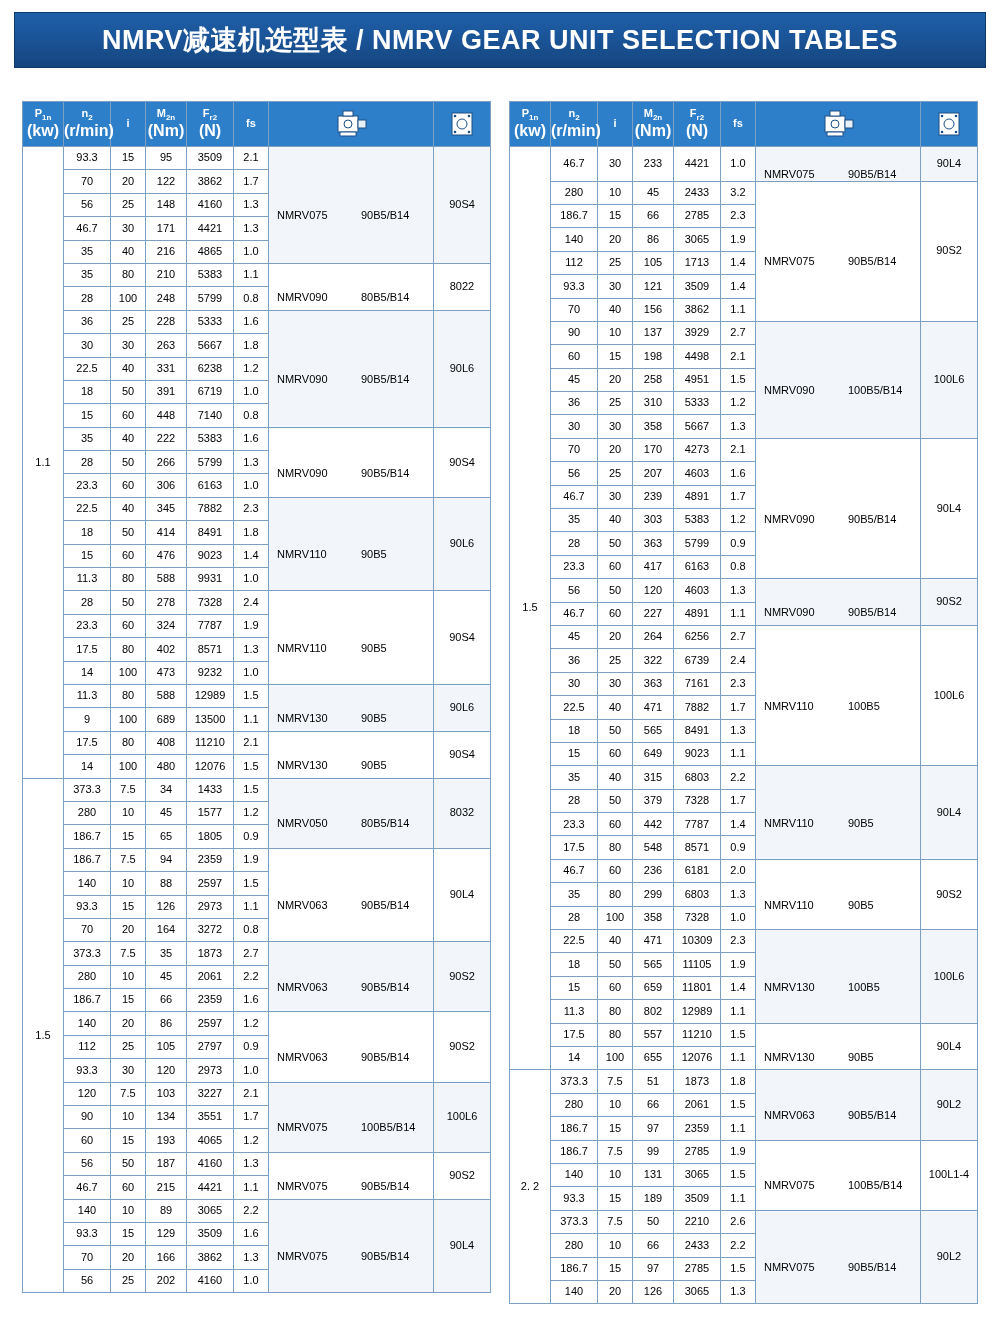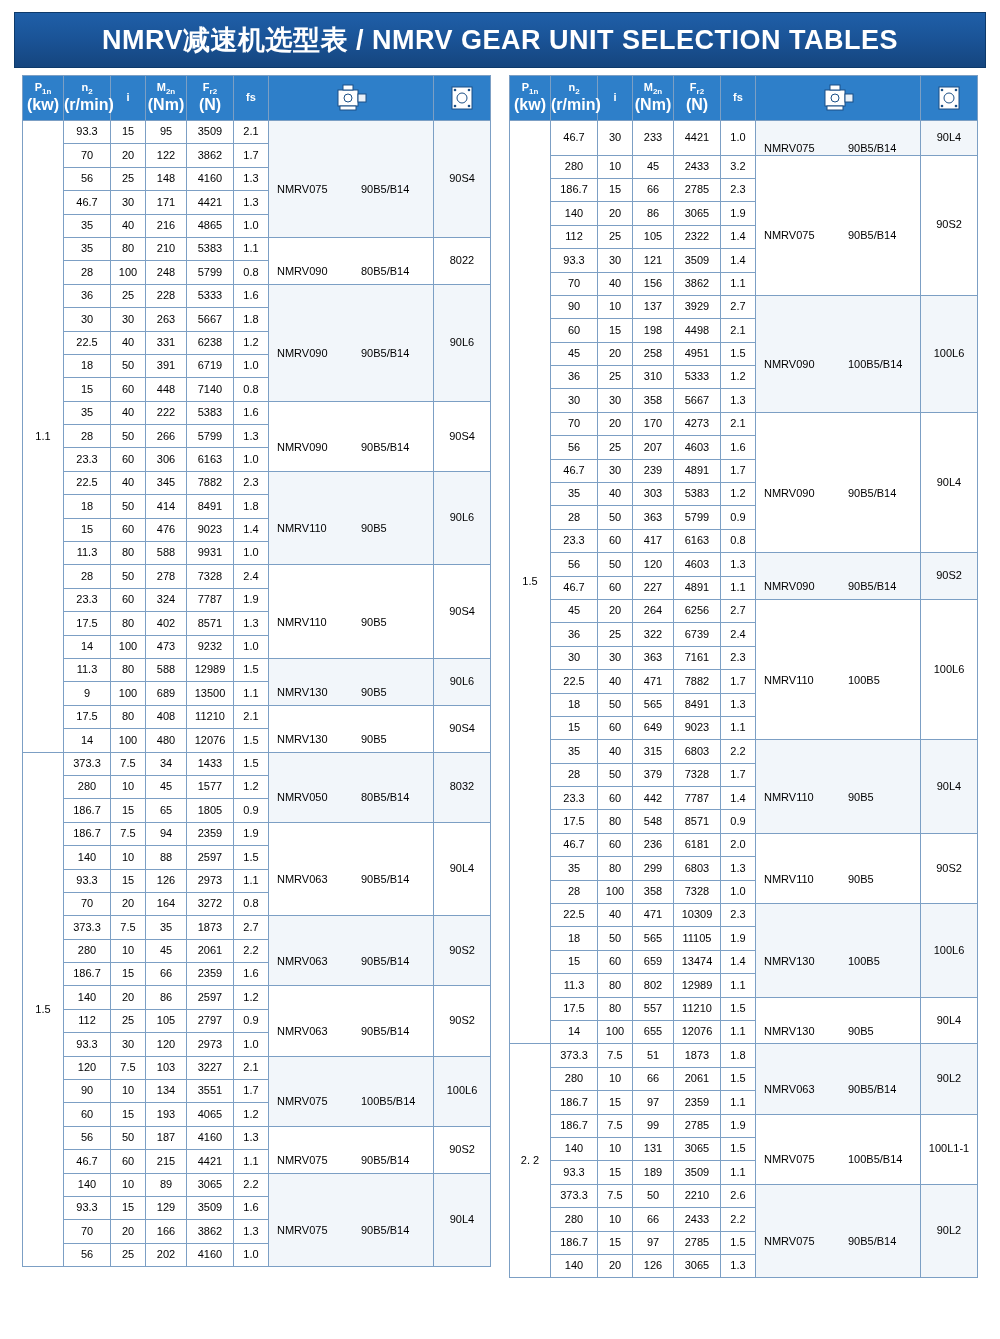--- a/index.html
+++ b/index.html
@@ -10,21 +10,21 @@
     height:54px;
     background:linear-gradient(to bottom,#1f5fa8 0%,#1a5396 50%,#15457e 100%);
     border:1px solid #0d3a6b;
     display:flex;align-items:center;justify-content:center;
   }
   .banner-title{
     color:#ffffff;font-size:27px;font-weight:bold;letter-spacing:.5px;white-space:nowrap;
     font-family:"Liberation Sans",sans-serif;
     text-align:center;
   }
-  .content{display:flex;gap:18px;padding:7px 22px 0 22px;box-sizing:border-box;}
+  .content{display:flex;gap:18px;padding:33px 22px 0 22px;box-sizing:border-box;}
   .col{flex:1;}
   table.t{border-collapse:collapse;width:100%;table-layout:fixed;background:#fff;}
   table.t th,table.t td{
     border:1px solid #7c9fc4;
     font-size:11px;
     text-align:center;
     vertical-align:middle;
     padding:0;
     height:22.4px;
     line-height:1.05;
@@ -641,21 +641,21 @@
               <td>140</td>
               <td>20</td>
               <td>86</td>
               <td>3065</td>
               <td>1.9</td>
             </tr>
             <tr>
               <td>112</td>
               <td>25</td>
               <td>105</td>
-              <td>2322</td>
+              <td>1713</td>
               <td>1.4</td>
             </tr>
             <tr>
               <td>93.3</td>
               <td>30</td>
               <td>121</td>
               <td>3509</td>
               <td>1.4</td>
             </tr>
             <tr>
@@ -907,21 +907,21 @@
               <td>18</td>
               <td>50</td>
               <td>565</td>
               <td>11105</td>
               <td>1.9</td>
             </tr>
             <tr>
               <td>15</td>
               <td>60</td>
               <td>659</td>
-              <td>13474</td>
+              <td>11801</td>
               <td>1.4</td>
             </tr>
             <tr>
               <td>11.3</td>
               <td>80</td>
               <td>802</td>
               <td>12989</td>
               <td>1.1</td>
             </tr>
             <tr>
@@ -979,21 +979,21 @@
               <td>7.5</td>
               <td>99</td>
               <td>2785</td>
               <td>1.9</td>
               <td rowspan="3" class="model">
                 <div class="modelcell">
                   <span class="mname">NMRV075</span>
                   <span class="mflange">100B5/B14</span>
                 </div>
               </td>
-              <td rowspan="3" class="mot">100L1-1</td>
+              <td rowspan="3" class="mot">100L1-4</td>
             </tr>
             <tr>
               <td>140</td>
               <td>10</td>
               <td>131</td>
               <td>3065</td>
               <td>1.5</td>
             </tr>
             <tr>
               <td>93.3</td>

